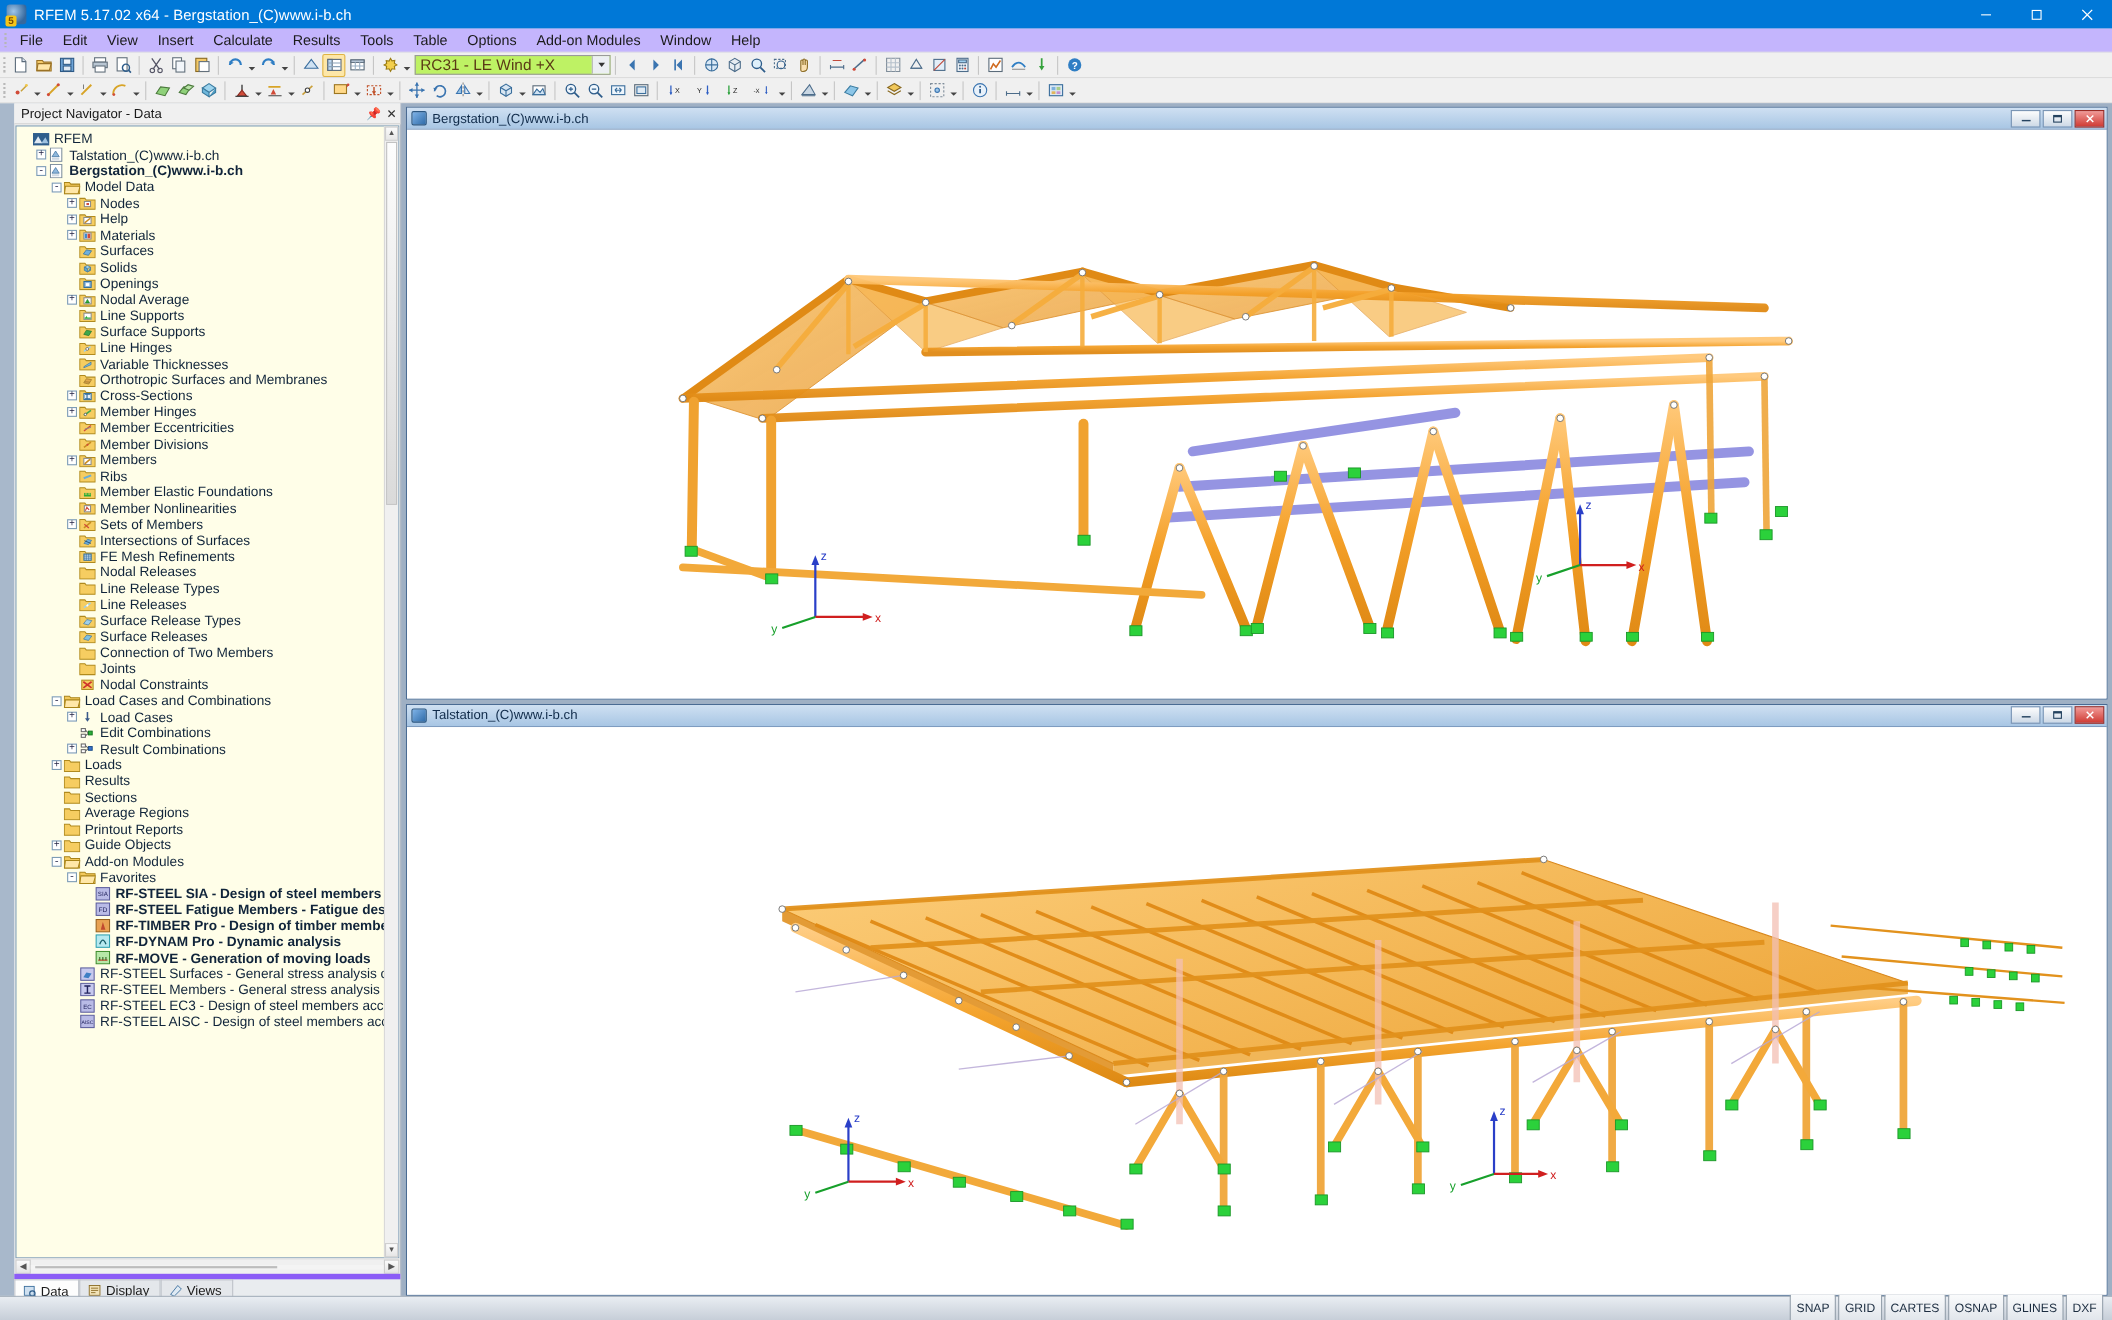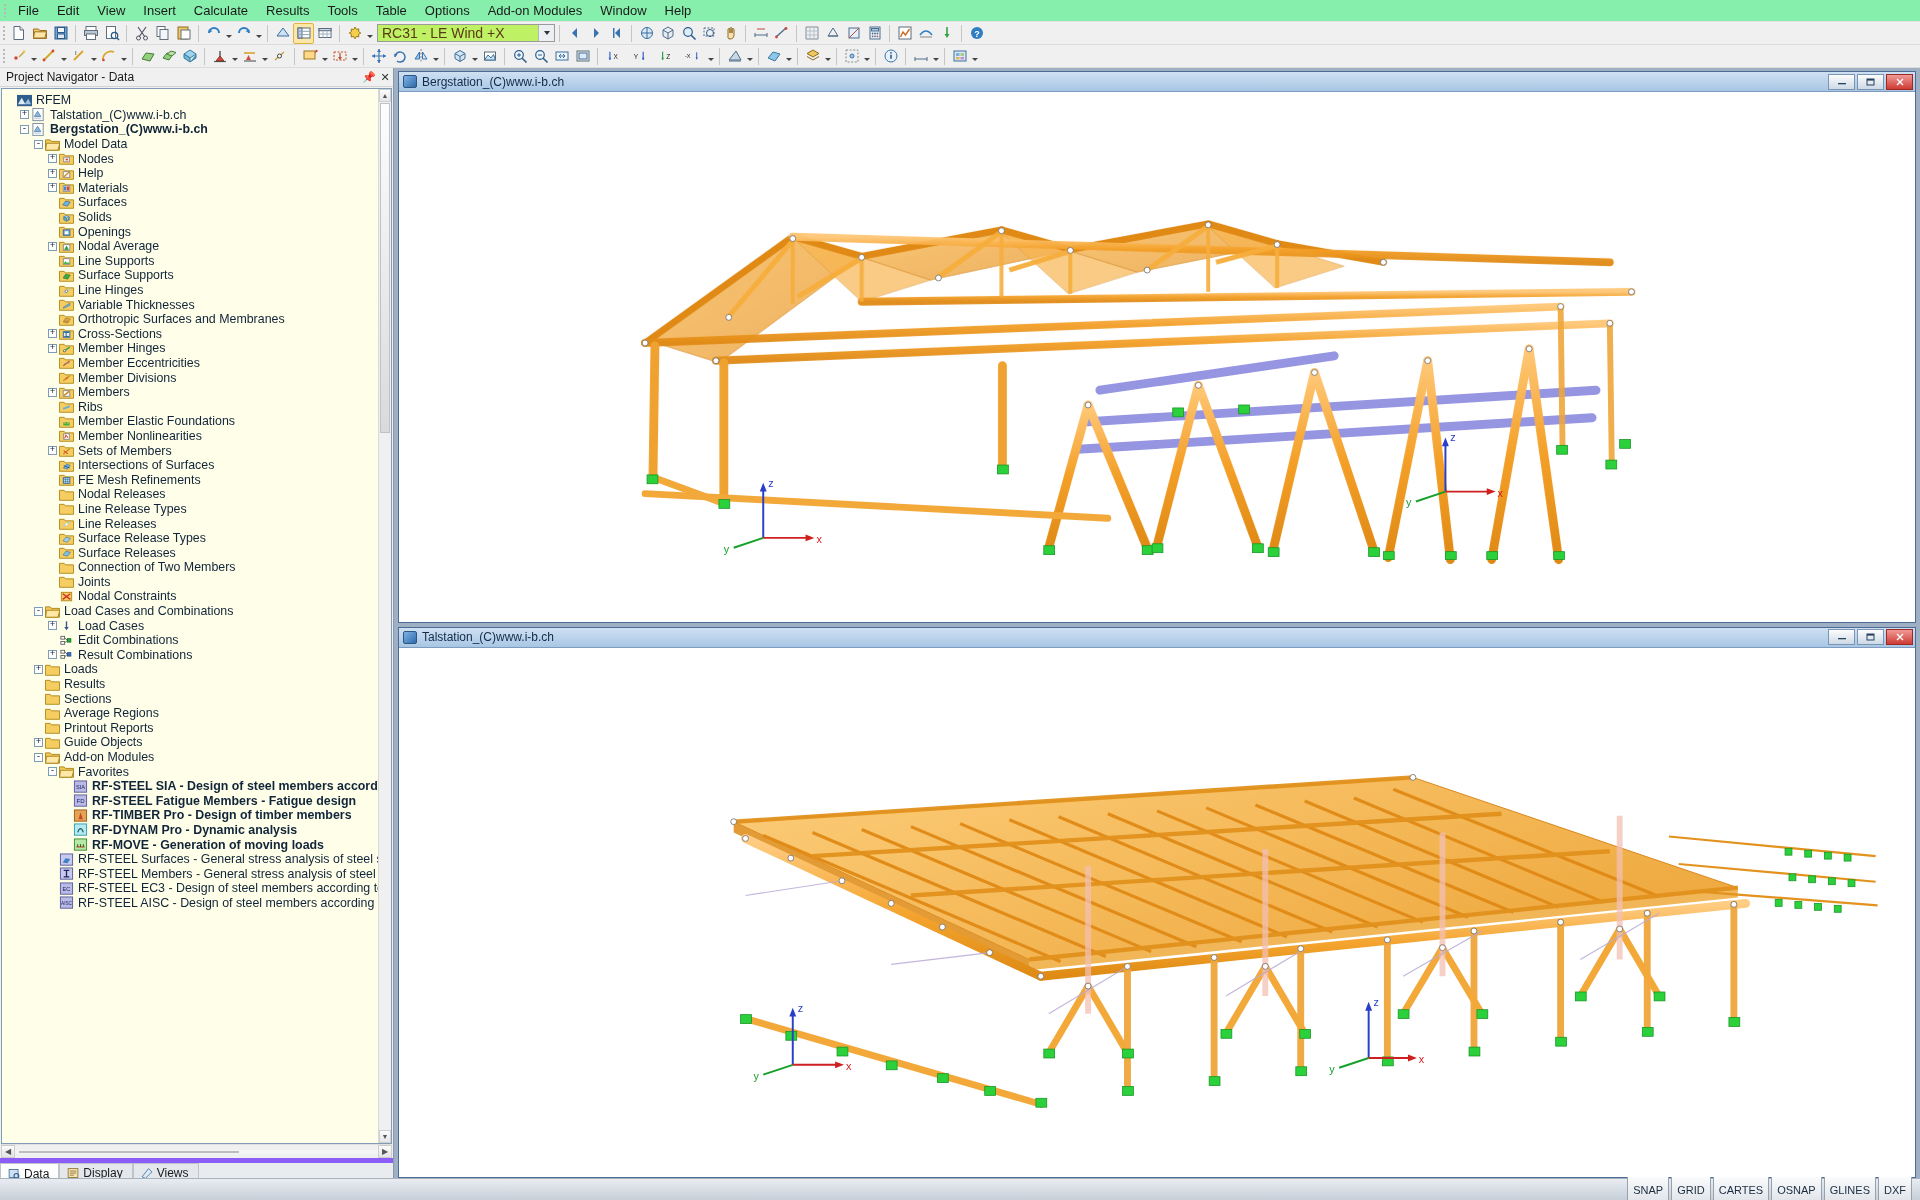--- a/index.html
+++ b/index.html
@@ -32,21 +32,21 @@
   .titlebar .title { font-size: 13.5px; letter-spacing: .1px; }
   .titlebar .spacer { flex: 1; }
   .winbtn {
     width: 46px; height: 26px; display: flex; align-items: center; justify-content: center;
     color: #fff; font-size: 13px; flex: none;
   }
   .winbtn svg { display:block; }
 
   
   .menubar {
-    height: 22px; background: #86efac; display: flex; align-items: center; flex: none;
+    height: 22px; background: #c4b5fd; display: flex; align-items: center; flex: none;
     border-bottom: 1px solid #e4e4e4;
   }
   .gripper { width: 9px; height: 100%; display:flex;align-items:center;justify-content:center; flex:none;}
   .gripper i{display:block;width:2px;height:13px;background:
      repeating-linear-gradient(to bottom,#b6b6b6 0 2px, transparent 2px 4px);}
   .menuitem { padding: 0 9px; height: 22px; line-height: 22px; font-size: 13px; color: #1a1a1a; }
 
   
   .toolbarstrip {
     background: #f0f0f0; display:flex; align-items:center; flex:none;
@@ -77,22 +77,22 @@
   .combo .arrow::after{content:"";border-left:3px solid transparent;border-right:3px solid transparent;
     border-top:4px solid #333;}
 
   
   .ic { width:16px;height:16px;display:block; }
 
   
   .body { flex:1; display:flex; min-height:0; background:#a8b8cb; }
 
   
-  .navigator { width: 394px; flex:none; display:flex; flex-direction:column; background:#f0f0f0;
-    border-right:1px solid #8a99ad; }
+  .navigator { width: 352px; flex:none; display:flex; flex-direction:column; background:#f0f0f0;
+    border-right:1px solid #8a99ad;margin-left:13px; }
   .nav-header {
     height:19px; background:#f0f0f0; display:flex;align-items:center;
     font-size:12px; color:#1a1a1a; padding-left:6px; border-bottom:1px solid #d4d4d4;
   }
   .nav-header .sp{flex:1;}
   .nav-header .pin,.nav-header .x{width:16px;text-align:center;font-size:11px;color:#333;}
   .tree-wrap{flex:1; display:flex; min-height:0; background:#fffee8; border:1px solid #7f9db9; margin:1px 1px 0 1px;}
   .tree{flex:1; overflow:hidden; padding:4px 0 13px 4px; position:relative; font-size:12.5px; color:#10243a;}
   .tvscroll{
     width:13px;background:#f0f0f0;border-left:1px solid #d9d9d9;display:flex;flex-direction:column;flex:none;
@@ -148,20 +148,40 @@
   .stog{height:16px;min-width:34px;padding:13px 5px;margin-right:2px;background:linear-gradient(#fafbfc,#dee3e9);
     border:1px solid #97a2ad;display:flex;align-items:center;justify-content:center;font-size:11px;color:#1c2d40;}
 
   text { font-family: "Liberation Sans", sans-serif; }
 </style>
 </head>
 <body>
 
 <div class="app">
 
+  <div class="titlebar">
+    <div class="appicon"></div>
+    <div class="title">RFEM 5.17.02 x64 - Bergstation_(C)www.i-b.ch</div>
+    <div class="spacer"></div>
+    <div class="winbtn">
+      <svg width="11" height="11" viewBox="0 0 11 11">
+          <rect x="1" y="5" width="9" height="1" fill="#fff"></rect>
+        </svg>
+    </div>
+    <div class="winbtn">
+      <svg width="11" height="11" viewBox="0 0 11 11">
+          <rect x="1.5" y="1.5" width="8" height="8" fill="none" stroke="#fff"></rect>
+        </svg>
+    </div>
+    <div class="winbtn close">
+      <svg width="11" height="11" viewBox="0 0 11 11">
+          <path d="M1 1 L10 10 M10 1 L1 10" stroke="#fff" stroke-width="1.2"></path>
+        </svg>
+    </div>
+  </div>
 
   <div class="menubar">
     <div class="gripper">
         <i></i>
       </div>
     <div class="menuitem">File</div>
     <div class="menuitem">Edit</div>
     <div class="menuitem">View</div>
     <div class="menuitem">Insert</div>
     <div class="menuitem">Calculate</div>

